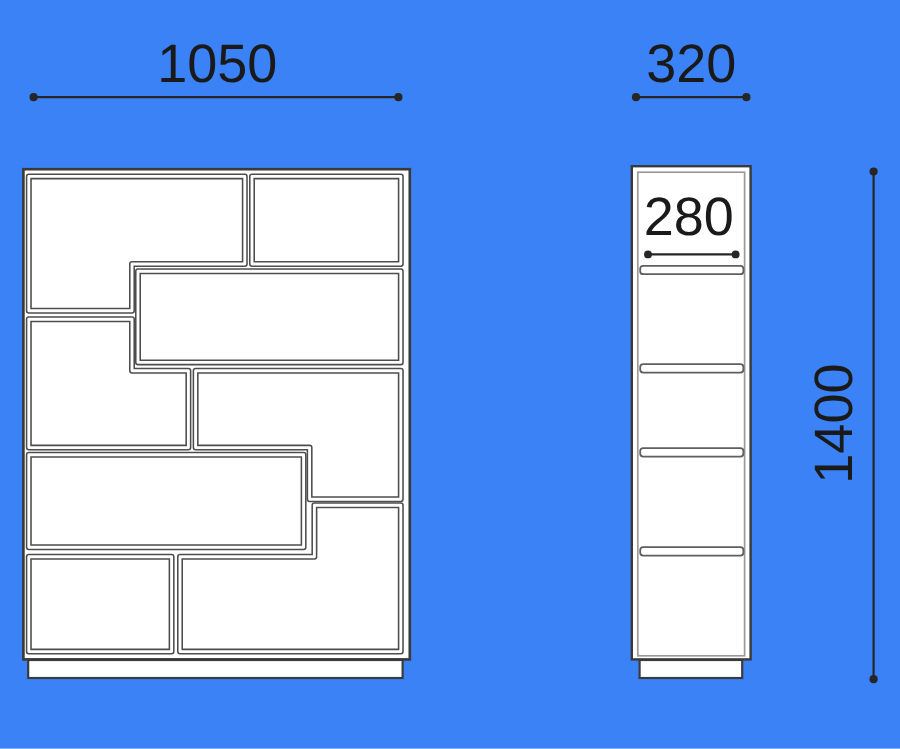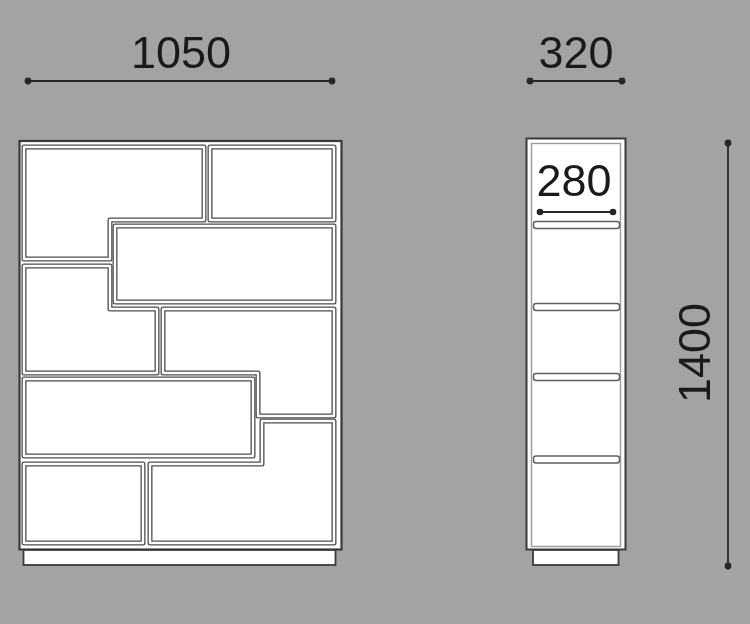--- a/index.html
+++ b/index.html
@@ -4,21 +4,21 @@
 <style>
   html, body {
     margin: 0;
     padding: 0;
     background: #ffffff;
   }
   .stage {
     position: relative;
     width: 750px;
     height: 624px;
-    background: #a3a3a3;
+    background: #3b82f6;
     font-family: "Liberation Sans", sans-serif;
   }
   svg { display: block; }
   text.dim {
     font-family: "Liberation Sans", sans-serif;
     font-size: 45px;
     letter-spacing: 0px;
   }
 </style>
 </head>

